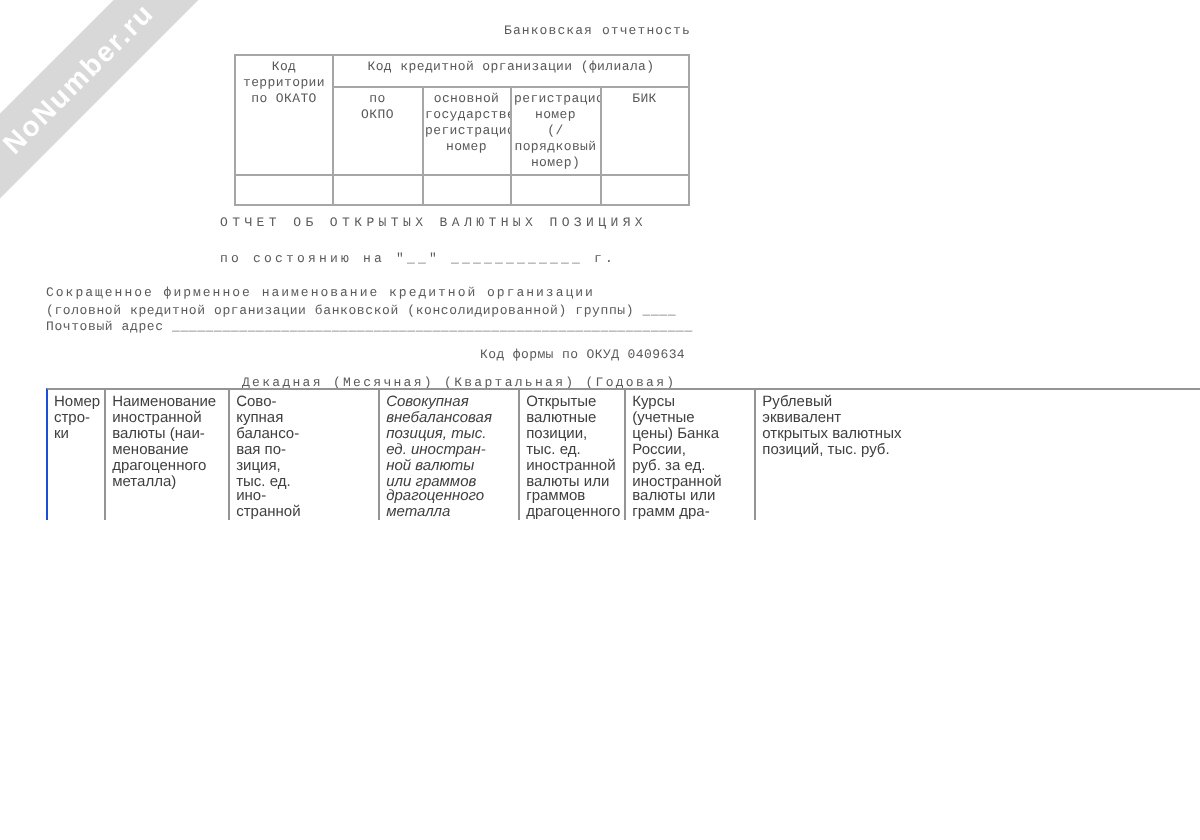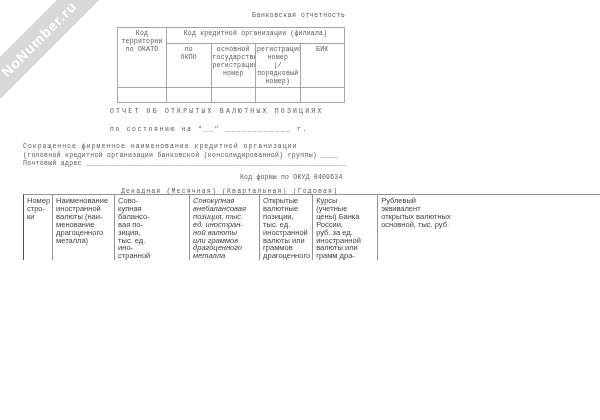--- a/index.html
+++ b/index.html
@@ -133,16 +133,16 @@
 (учетные
 цены) Банка
 России,
 руб. за ед.
 иностранной
 валюты или
 грамм дра-</div>
     <div class="col c8">Рублевый
 эквивалент
 открытых валютных
-основной, тыс. руб.</div>
+позиций, тыс. руб.</div>
   </div>
 
 </div>
 
 </body></html>

